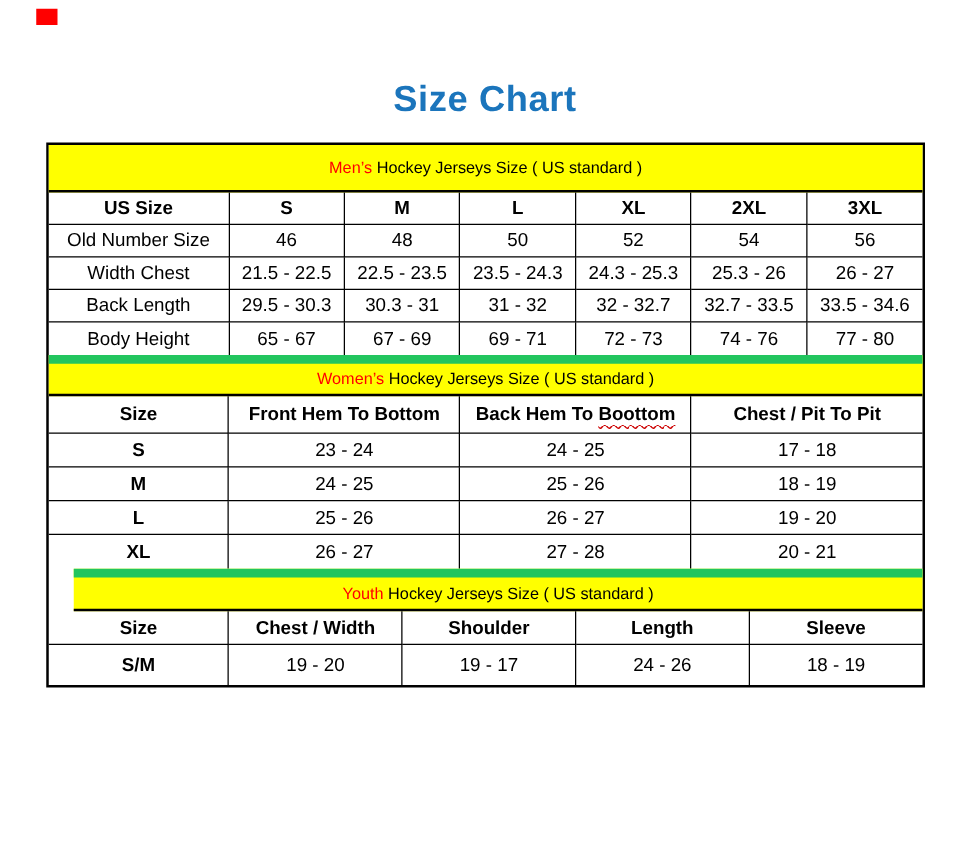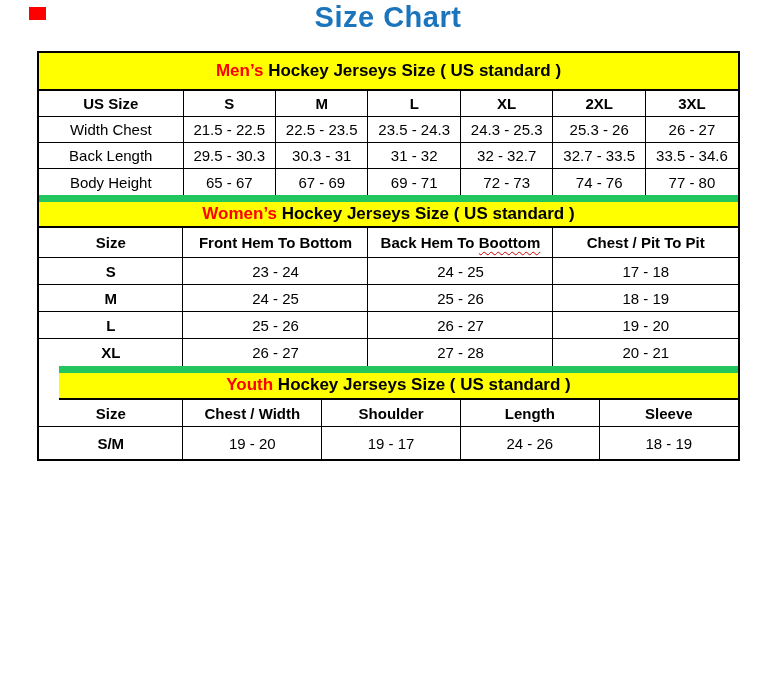--- a/index.html
+++ b/index.html
@@ -13,39 +13,39 @@
     overflow: hidden;
   }
 
   .red-marker {
     position: absolute; left: 29px; top: 7px;
     width: 17px; height: 13px;
     background: #ff0000;
   }
 
   .page-title {
-    margin: 0; 
+    margin: 0; padding-top: 63px;
     text-align: center;
     font-size: 29px; font-weight: bold;
     color: #1b75bc;
     line-height: 1.2;
     letter-spacing: 0.5px;
   }
 
   .size-chart {
     width: 703px;
     margin: 16px 0 0 37px;
     border: 2px solid #000000;
     background: #ffffff;
   }
 
   .banner {
     display: flex; align-items: center; justify-content: center;
     background: #ffff00;
-    font-weight: bold; font-size: 17px;
+    font-weight: normal; font-size: 13px;
     border-bottom: 2px solid #000000;
     white-space: pre;
   }
   .banner.mid { border-top: 7px solid #22c55e; }
   .banner-men   { height: 38px; }
   .banner-women { height: 33px; }
   .banner-youth { height: 34px; margin-left: 20px; }
   .banner .hl { color: #ff0000; }
 
   table {
@@ -117,20 +117,29 @@
       <tr>
         <th>US Size</th>
         <th>S</th>
         <th>M</th>
         <th>L</th>
         <th>XL</th>
         <th>2XL</th>
         <th>3XL</th>
       </tr>
       <tr>
+        <td>Old Number Size</td>
+        <td>46</td>
+        <td>48</td>
+        <td>50</td>
+        <td>52</td>
+        <td>54</td>
+        <td>56</td>
+      </tr>
+      <tr>
         <td>Width Chest</td>
         <td>21.5 - 22.5</td>
         <td>22.5 - 23.5</td>
         <td>23.5 - 24.3</td>
         <td>24.3 - 25.3</td>
         <td>25.3 - 26</td>
         <td>26 - 27</td>
       </tr>
       <tr>
         <td>Back Length</td>

